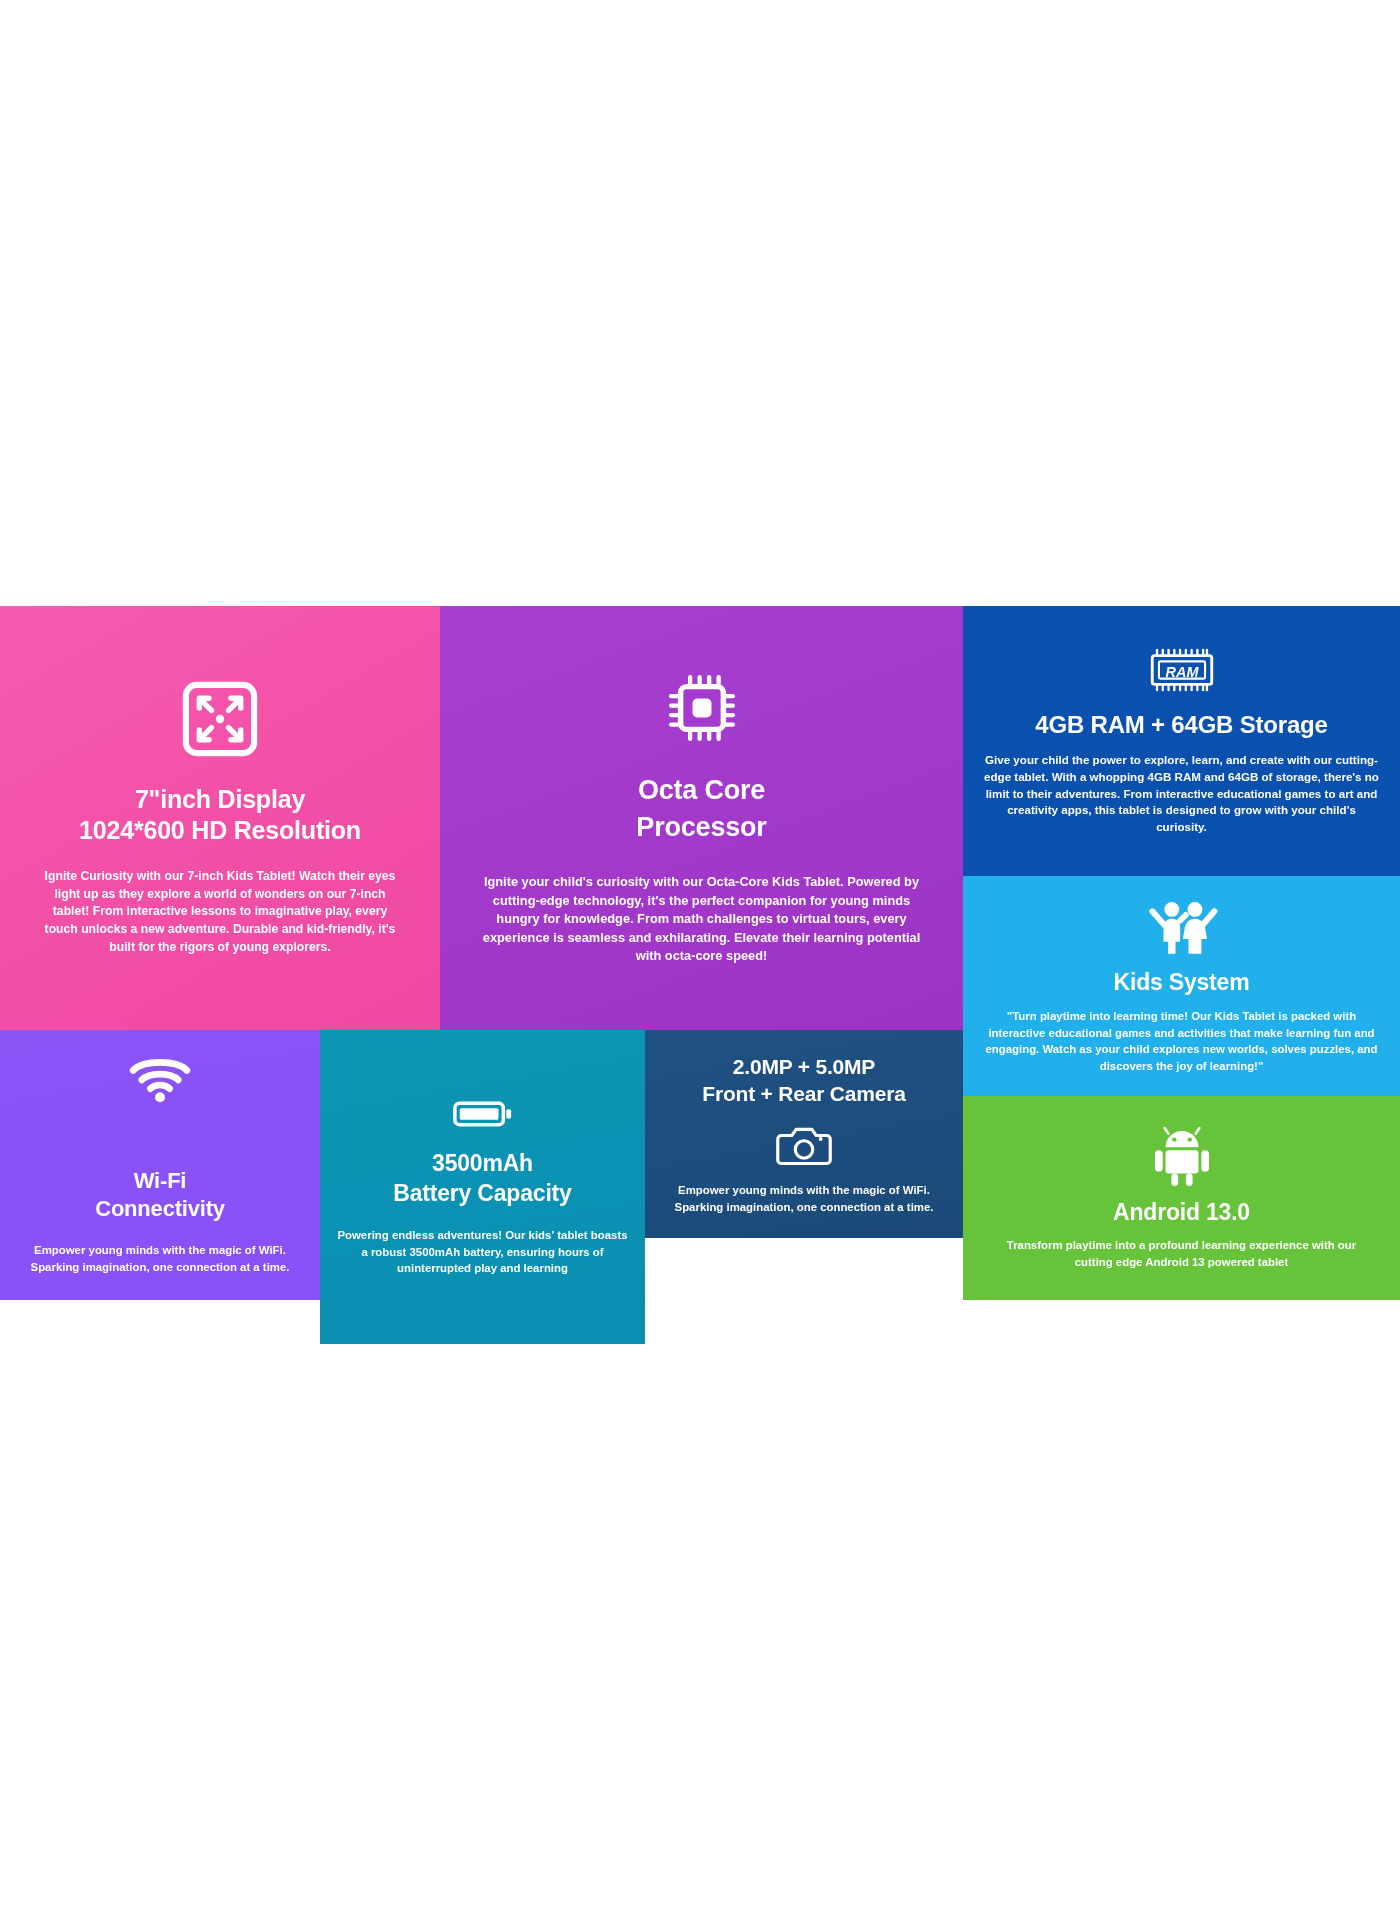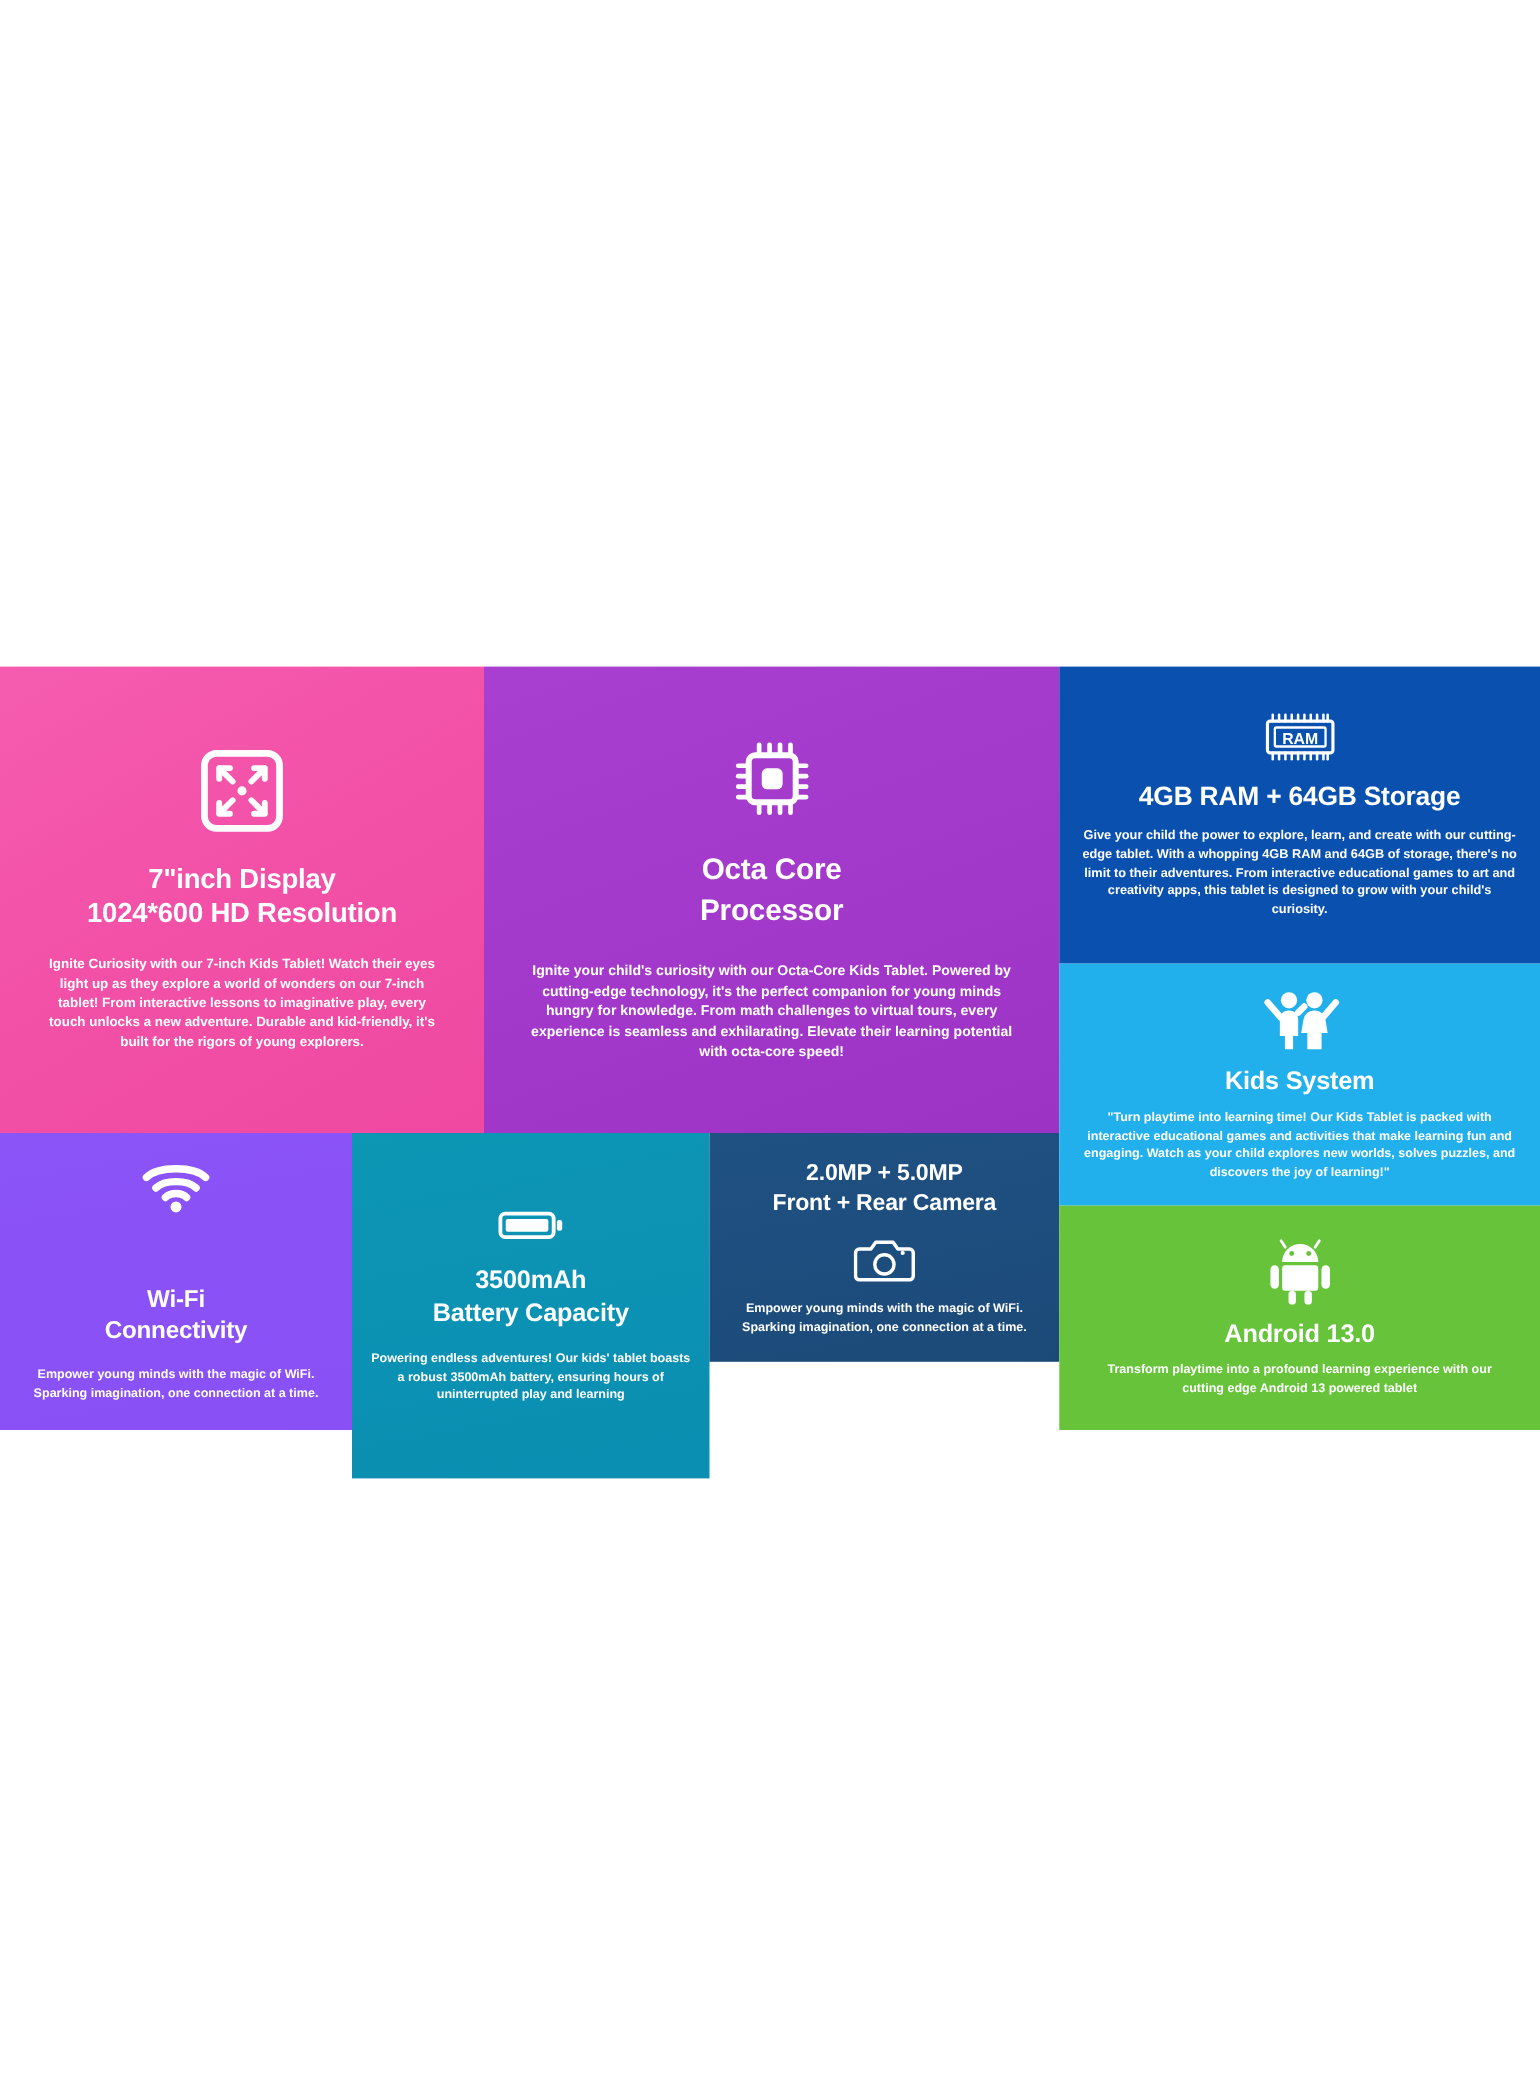--- a/index.html
+++ b/index.html
@@ -128,21 +128,21 @@
   .p-camera .title { font-size: 21px; margin-bottom: 16px; line-height: 1.32; }
   .p-camera .icon-wrap { margin-bottom: 14px; }
   .p-camera .body { font-size: 11.4px; max-width: 284px; }
 
   .p-ram {
     width: 437px;
     height: 270px;
     background: #0a50ae;
     padding: 0 20px;
   }
-  .p-ram .icon-wrap { margin-bottom: 16px; }
+  .p-ram .icon-wrap { margin-bottom: 16px; font-style: italic; }
   .p-ram .title { font-size: 24px; margin-bottom: 12px; }
   .p-ram .body { font-size: 11.6px; max-width: 398px; }
 
   .p-kids {
     width: 437px;
     height: 220px;
     background: #22b0ec;
     padding: 0 18px;
   }
   .p-kids .icon-wrap { margin-bottom: 12px; }

